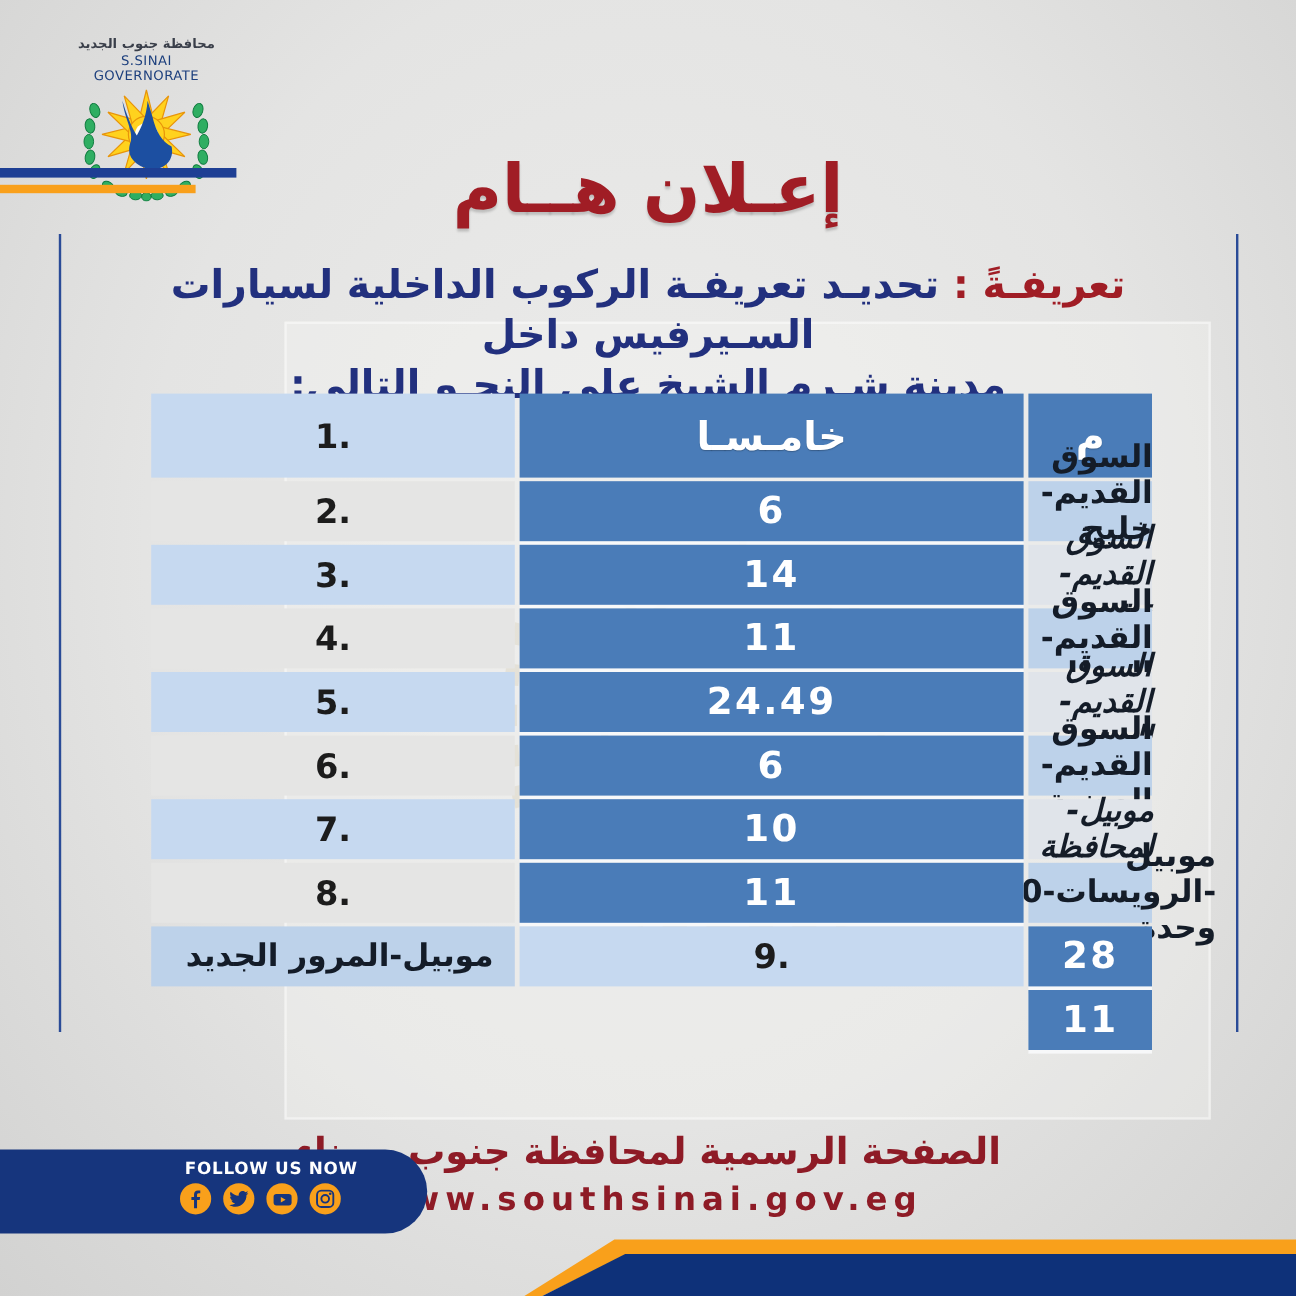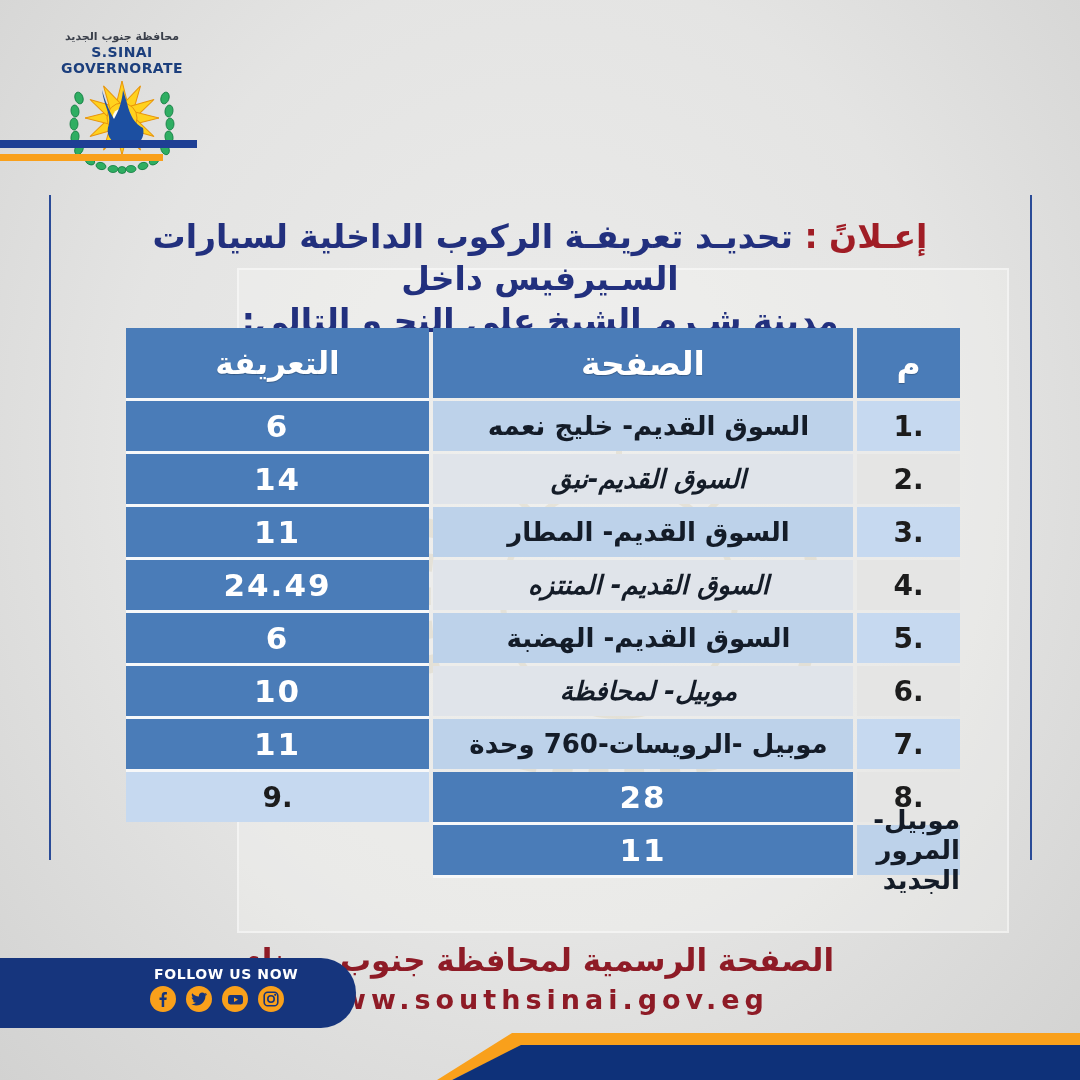--- a/index.html
+++ b/index.html
@@ -20,21 +20,21 @@
     background:rgba(250,249,246,.30);border:2px solid rgba(255,255,255,.45);}
   .wm-emblem{position:absolute;left:120px;top:130px;opacity:.12;}
 
   
   .vline{position:absolute;top:195px;height:665px;width:2px;background:var(--line-navy);}
   .vline-left{left:49px;} .vline-right{left:1030px;}
 
   
   .logo{position:absolute;left:58px;top:30px;width:128px;text-align:center;}
   .logo-ar{font-size:11px;font-weight:700;color:#3a3f4a;}
-  .logo-en{font-size:14px;font-weight:700;color:#1c3f7d;letter-spacing:.4px;margin-top:1px;}
+  .logo-en{font-size:11px;font-weight:400;color:#1c3f7d;letter-spacing:.4px;margin-top:1px;}
   .emblem{display:block;margin:2px auto 0;}
 
   
   .stripe{position:absolute;left:0;}
   .stripe-navy{top:140px;width:197px;height:8px;background:var(--stripe-navy);}
   .stripe-orange{top:154px;width:163px;height:7px;background:var(--orange);}
 
   
   .title{position:absolute;left:0;top:126px;width:1080px;text-align:center;
     font-size:56px;font-weight:800;color:var(--title-red);
@@ -146,33 +146,33 @@
         <ellipse cx="65" cy="91" rx="5" ry="3.5"></ellipse>
         <ellipse cx="77" cy="88" rx="5" ry="3.5" transform="rotate(-15 77 88)"></ellipse>
         <ellipse cx="88" cy="83" rx="5" ry="3.5" transform="rotate(-30 88 83)"></ellipse>
       </g>
     </svg>
   </header>
 
   <div class="stripe stripe-navy"></div>
   <div class="stripe stripe-orange"></div>
 
+  <h1 class="title">إعـلان هــام</h1>
 
   <div class="intro" dir="rtl">
     <div>
-      <span class="intro-prefix">إعـلانً :</span>
+      <span class="intro-prefix">تعريفـةً :</span>
       <span>تحديـد تعريفـة الركوب الداخلية لسيارات السـيرفيس داخل</span>
     </div>
     <div>مدينة شـرم الشيخ على النحـو التالي:</div>
   </div>
 
   <div class="tariff-table" dir="rtl">
     <div class="cell h-cell">م</div>
-    <div class="cell h-cell">الصفحة</div>
-    <div class="cell h-cell c-tariff">التعريفة</div>
+    <div class="cell h-cell">خامـسـا</div>
 
   <div class="cell c-no odd">1.</div>
       <div class="cell c-desc odd">السوق القديم- خليج نعمه</div>
       <div class="cell c-tariff">6</div>
       <div class="cell c-no even">2.</div>
       <div class="cell c-desc even">السوق القديم-نبق</div>
       <div class="cell c-tariff">14</div>
       <div class="cell c-no odd">3.</div>
       <div class="cell c-desc odd">السوق القديم- المطار</div>
       <div class="cell c-tariff">11</div>

